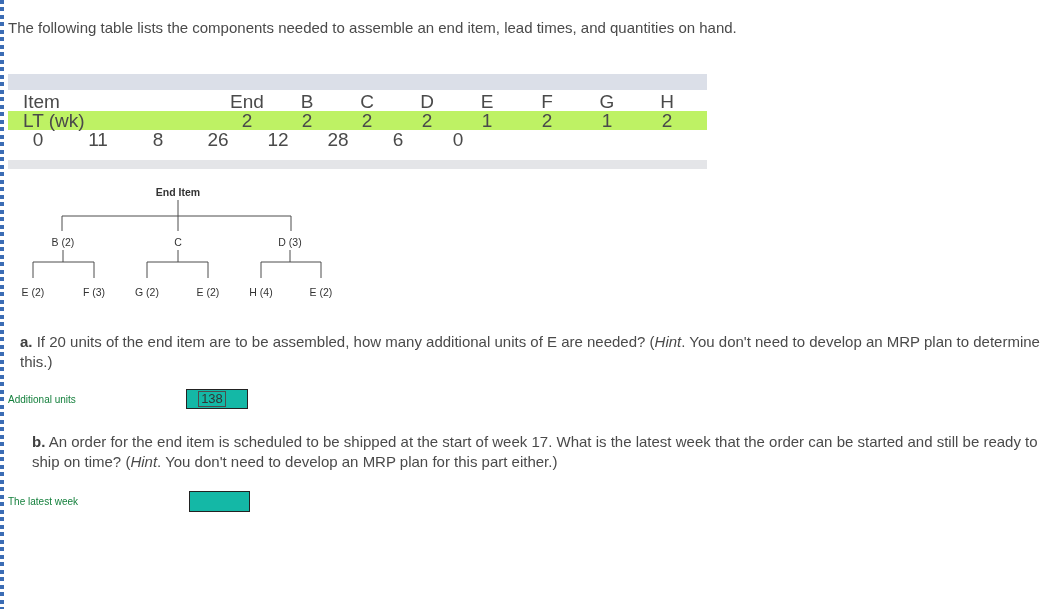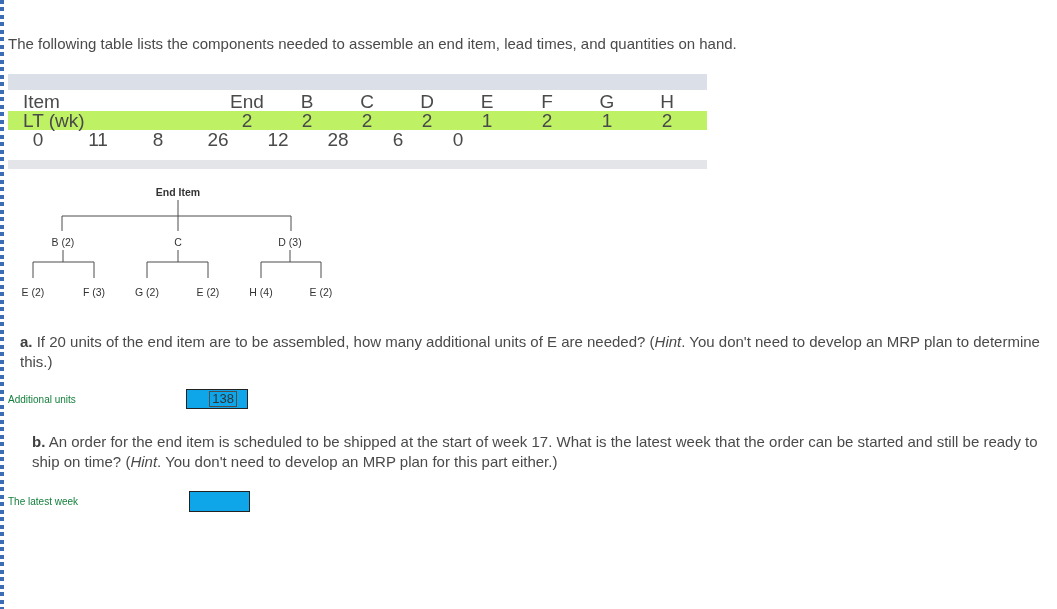--- a/index.html
+++ b/index.html
@@ -6,21 +6,21 @@
   html, body { width: 1057px; height: 609px; background: #ffffff; overflow: hidden; }
   body { font-family: "Liberation Sans", sans-serif; color: #4a4a4a; position: relative; }
 
   
   .left-dash {
     position: absolute; left: 0; top: 0; width: 4px; height: 609px;
     background: repeating-linear-gradient(to bottom, #3b6cb4 0px, #3b6cb4 4px, #ffffff 4px, #ffffff 7.5px);
   }
 
   .intro {
-    position: absolute; left: 8px; top: 34px; width: 1030px;
+    position: absolute; left: 8px; top: 18px; width: 1030px;
     font-size: 15px; line-height: 20px; color: #4a4a4a;
   }
 
   
   .qtable { position: absolute; left: 8px; top: 74px; width: 699px; }
   .qtable .bar-top { height: 16px; background: #dbdfe8; }
   .qtable .rows { margin-top: 2px; }
   .qtable .trow { display: flex; height: 19px; line-height: 19px; font-size: 19px; }
   .qtable .trow.shaded { background: #bef264; }
   .qtable .tlabel { width: 209px; padding-left: 15px; text-align: left; }
@@ -38,22 +38,22 @@
   .q-a { top: 332px; }
   .q-b { top: 432px; margin-left: 12px; }
   .q-label { font-weight: bold; color: #404040; }
   .hint-word { font-style: italic; }
 
   .answer-label { position: absolute; left: 8px; font-size: 10px; line-height: 19px; color: #15803d; }
   .ans-a-label { top: 390px; }
   .ans-b-label { top: 492px; }
 
   .answer-box {
-    position: absolute; border: 1.5px solid #222222; background: #0ea5e9;
-    display: flex; align-items: center; justify-content: flex-end; padding-right: 10px;
+    position: absolute; border: 1.5px solid #222222; background: #14b8a6;
+    display: flex; align-items: center; justify-content: center; padding-right: 10px;
     cursor: text;
   }
   .ans-a-box { left: 186px; top: 389px; width: 62px; height: 20px; }
   .ans-b-box { left: 189px; top: 491px; width: 61px; height: 21px; }
   .answer-value {
     display: inline-block; border: 1px solid #4d4d4d; font-size: 13px; line-height: 14px;
     padding: 0 2px; color: #333333; min-width: 10px; text-align: right;
   }
   .answer-value:empty { display: none; }
 </style>

